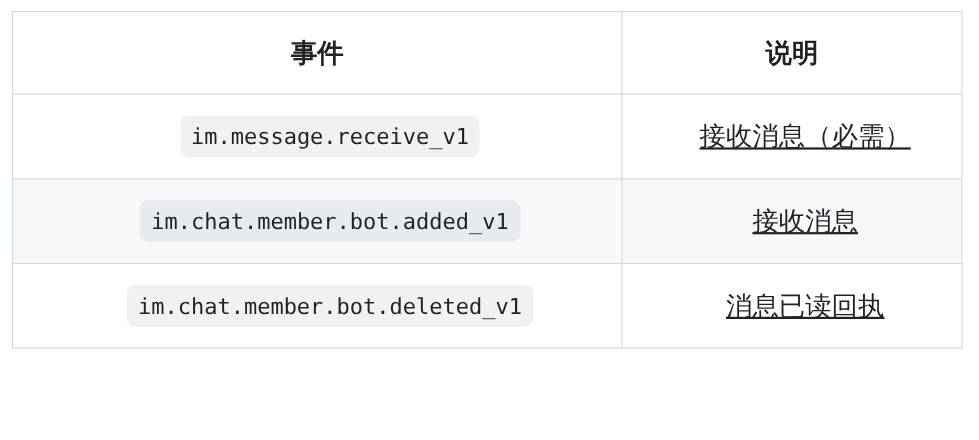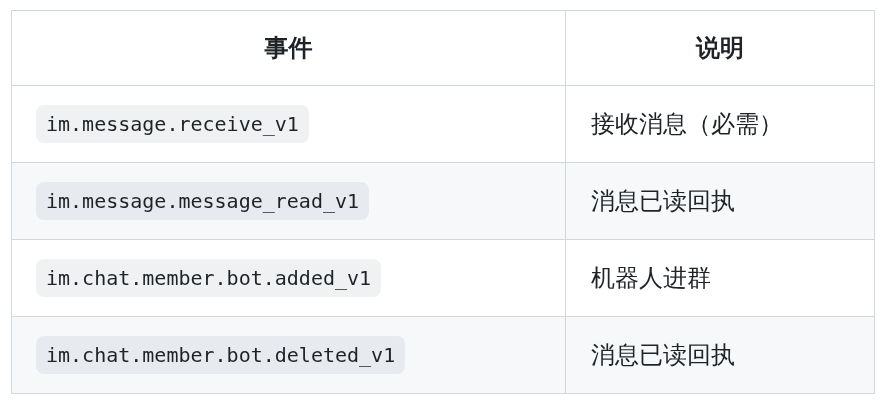--- a/index.html
+++ b/index.html
@@ -36,21 +36,22 @@
   thead th{
     height:72px;
     font-size:24px;
     font-weight:bold;
     text-align:center;
     background:#ffffff;
   }
   tbody td{
     height:74px;
     font-size:24px;
-    text-align:left;
+    text-align:center;
+    text-decoration:underline;
   }
   tbody tr:nth-child(even) td{
     background:var(--row-alt);
   }
   td.cell-event{padding-left:24px;}
   td.cell-desc{padding-left:25px;}
   .code-chip{
     display:inline-block;
     font-family:"DejaVu Sans Mono","Liberation Mono",monospace;
     font-size:20px;
@@ -76,26 +77,22 @@
         <th>事件</th>
         <th>说明</th>
       </tr>
     </thead>
     <tbody id="events-tbody">
         <tr>
           <td class="cell-event"><code class="code-chip">im.message.receive_v1</code></td>
           <td class="cell-desc">接收消息（必需）</td>
         </tr>
         <tr>
-          <td class="cell-event"><code class="code-chip">im.message.message_read_v1</code></td>
-          <td class="cell-desc">消息已读回执</td>
-        </tr>
-        <tr>
           <td class="cell-event"><code class="code-chip">im.chat.member.bot.added_v1</code></td>
-          <td class="cell-desc">机器人进群</td>
+          <td class="cell-desc">接收消息</td>
         </tr>
         <tr>
           <td class="cell-event"><code class="code-chip">im.chat.member.bot.deleted_v1</code></td>
           <td class="cell-desc">消息已读回执</td>
         </tr>
       </tbody>
   </table>
 </div>
 
 </body></html>

